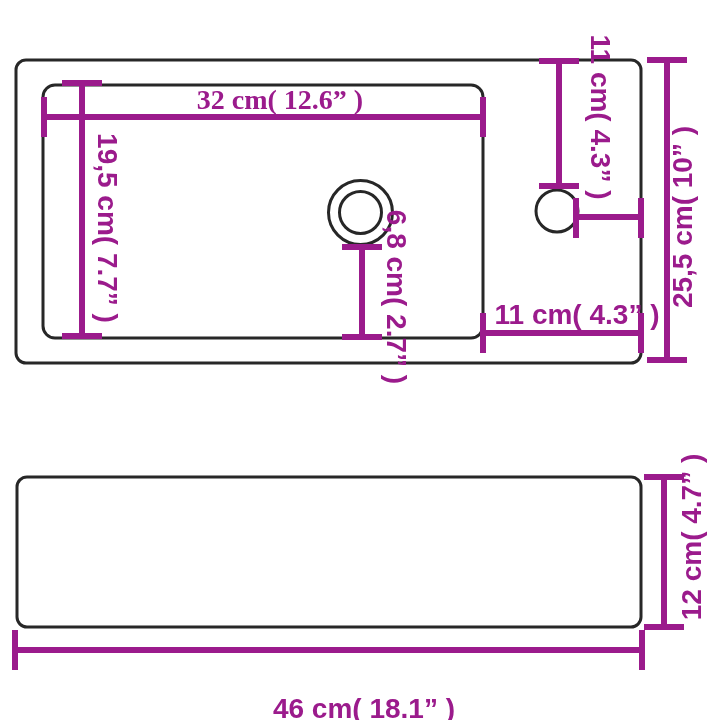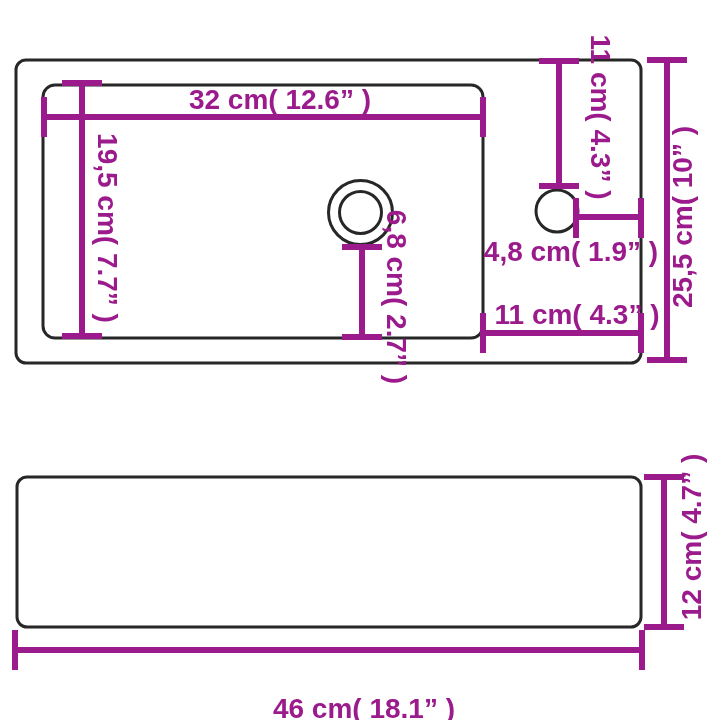--- a/index.html
+++ b/index.html
@@ -104,27 +104,26 @@
 
       <g>
         <line x1="15" y1="650" x2="642" y2="650"></line>
         <line x1="15" y1="630" x2="15" y2="670"></line>
         <line x1="642" y1="630" x2="642" y2="670"></line>
       </g>
 
     </g>
   </svg>
 
-  <div class="dim-label" style="left:280px; top:100px;">32 cm( 12.6” )</div>
+  <div class="dim-label" style="left:280px; top:100px;font-family:Liberation Serif, serif;">32 cm( 12.6” )</div>
 
   <div class="dim-label rot-cw" style="left:107px; top:228px;">19,5 cm( 7.7” )</div>
 
   <div class="dim-label rot-cw" style="left:600px; top:117px;">11 cm( 4.3” )</div>
 
-  <div class="dim-label" style="left:571px; top:252px;">4,8 cm( 1.9” )</div>
 
   <div class="dim-label" style="left:577px; top:315px;">11 cm( 4.3” )</div>
 
   <div class="dim-label rot-ccw" style="left:683px; top:217px;">25,5 cm( 10” )</div>
 
   <div class="dim-label rot-cw" style="left:396px; top:297px;">6,8 cm( 2.7” )</div>
 
   <div class="dim-label rot-ccw" style="left:692px; top:537px;">12 cm( 4.7” )</div>
 
   <div class="dim-label" style="left:364px; top:673px;margin-top:36px;">46 cm( 18.1” )</div>

